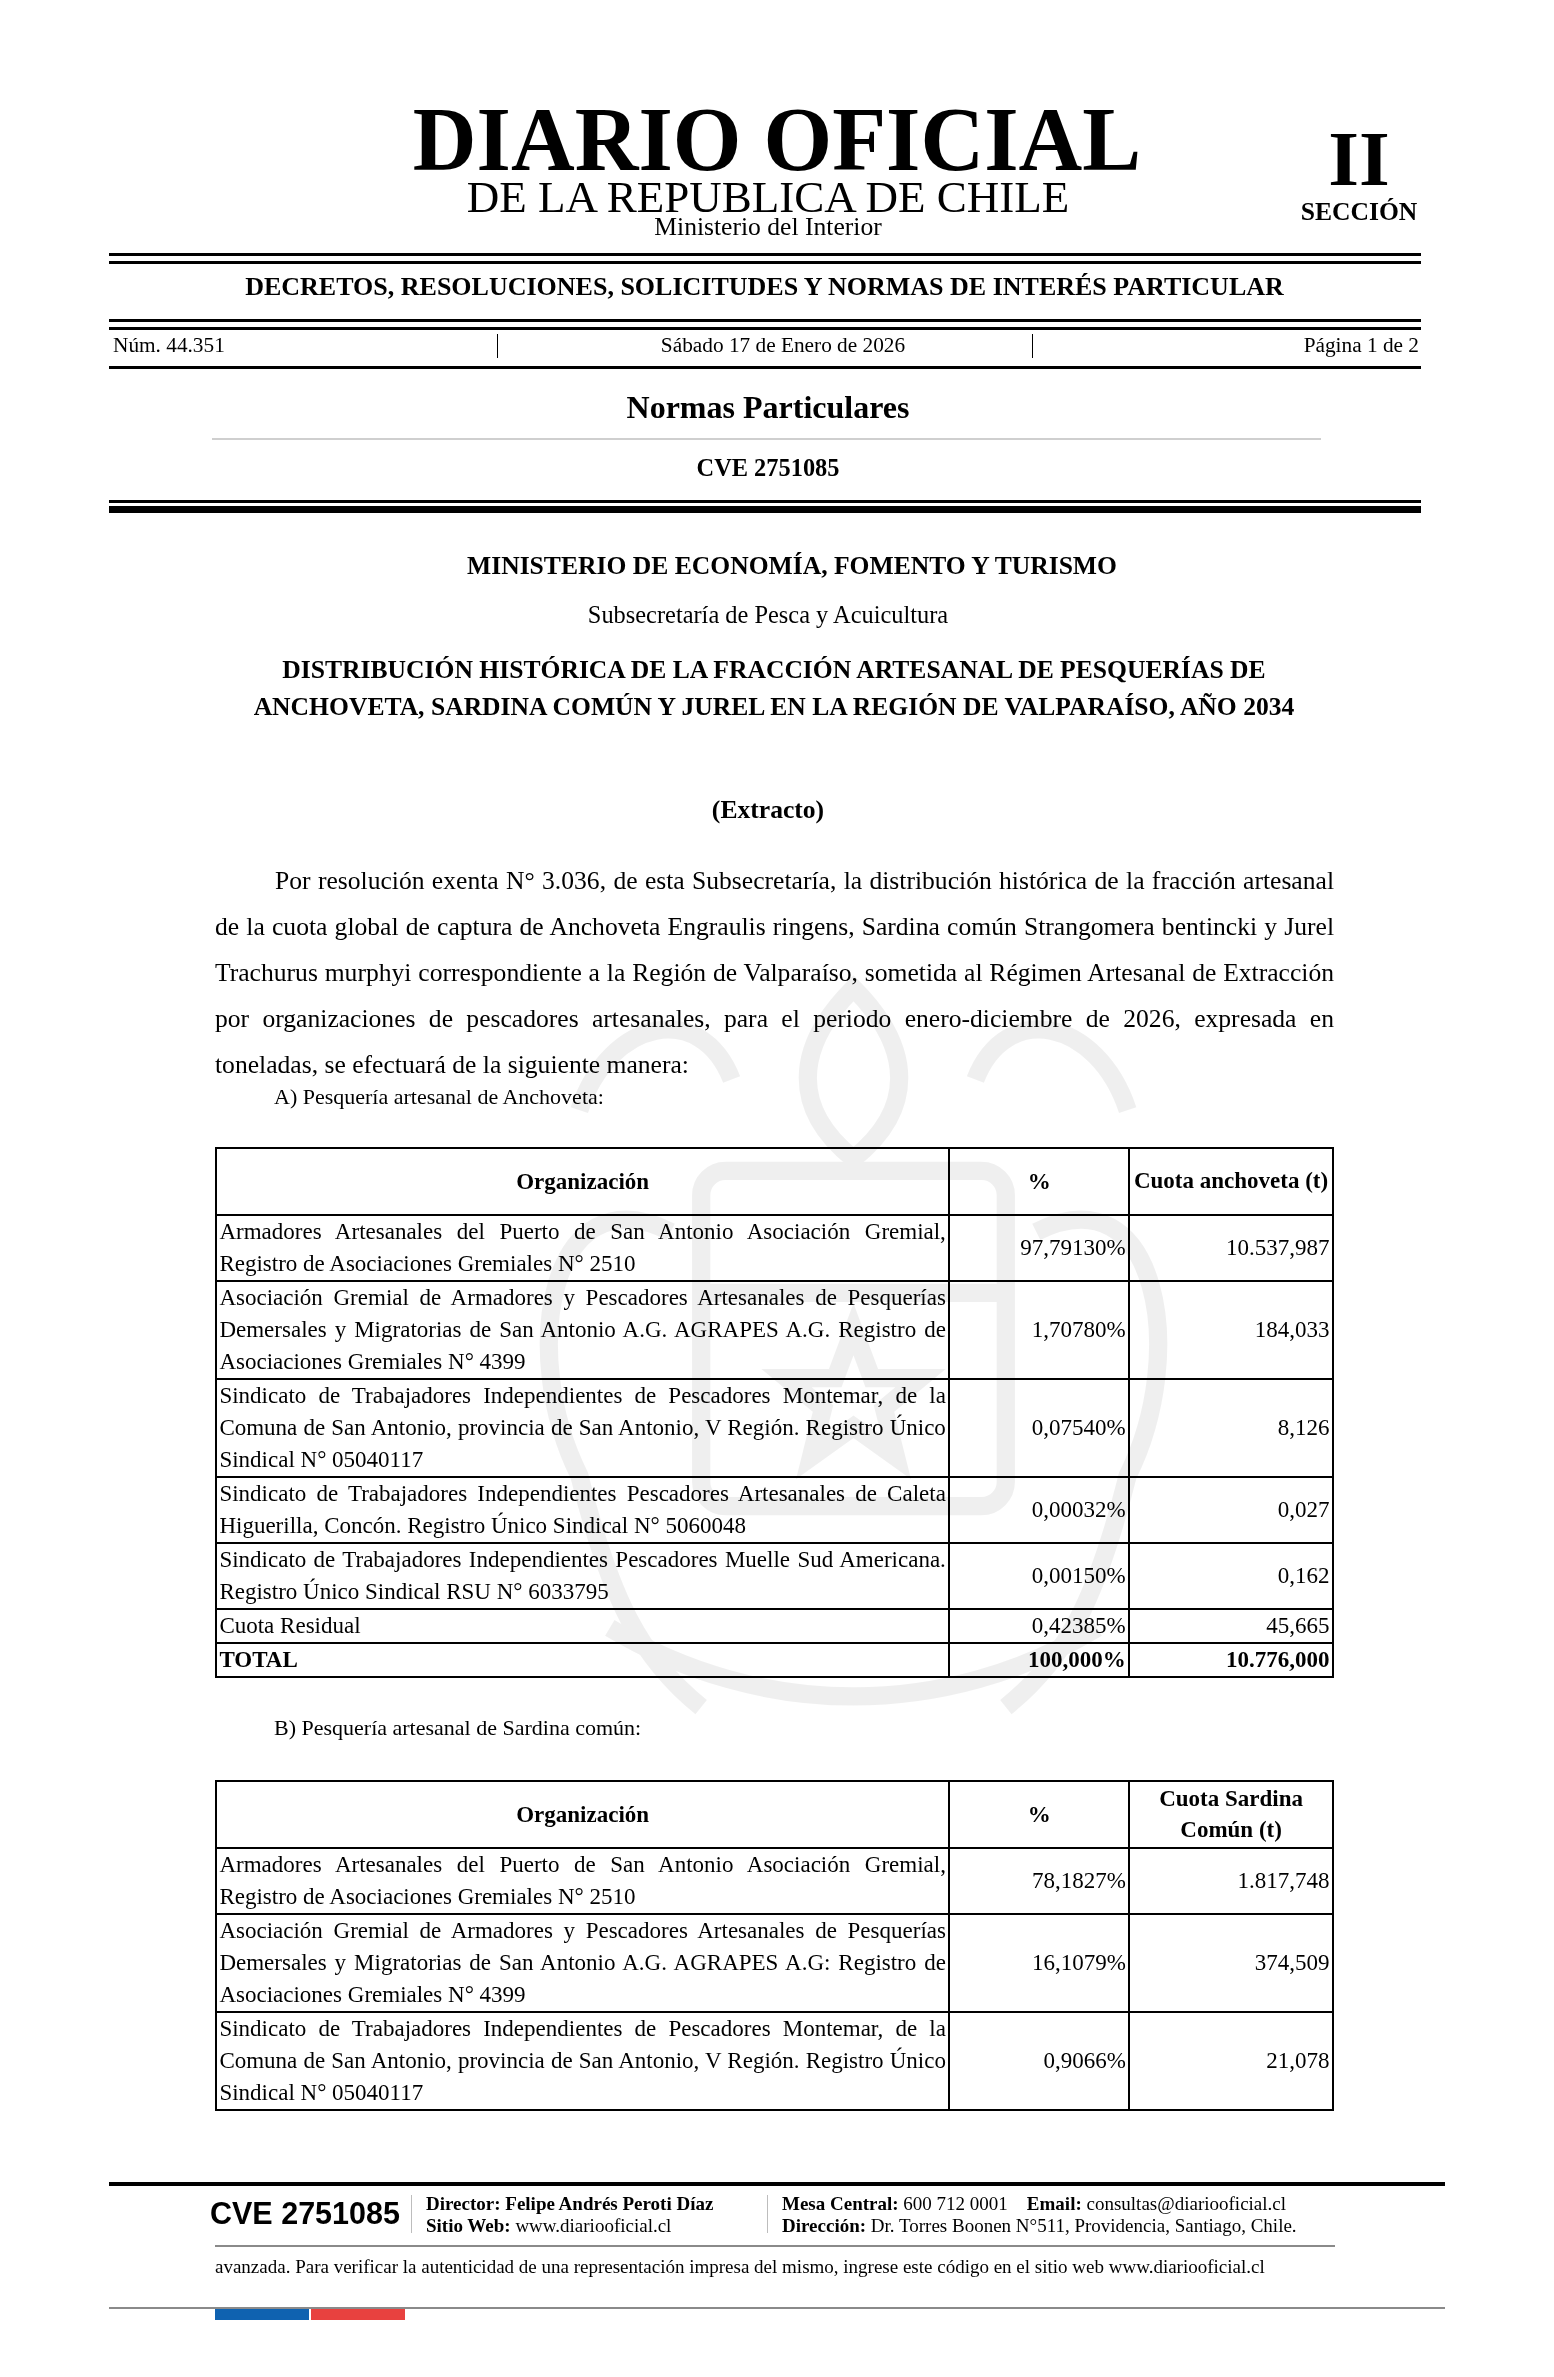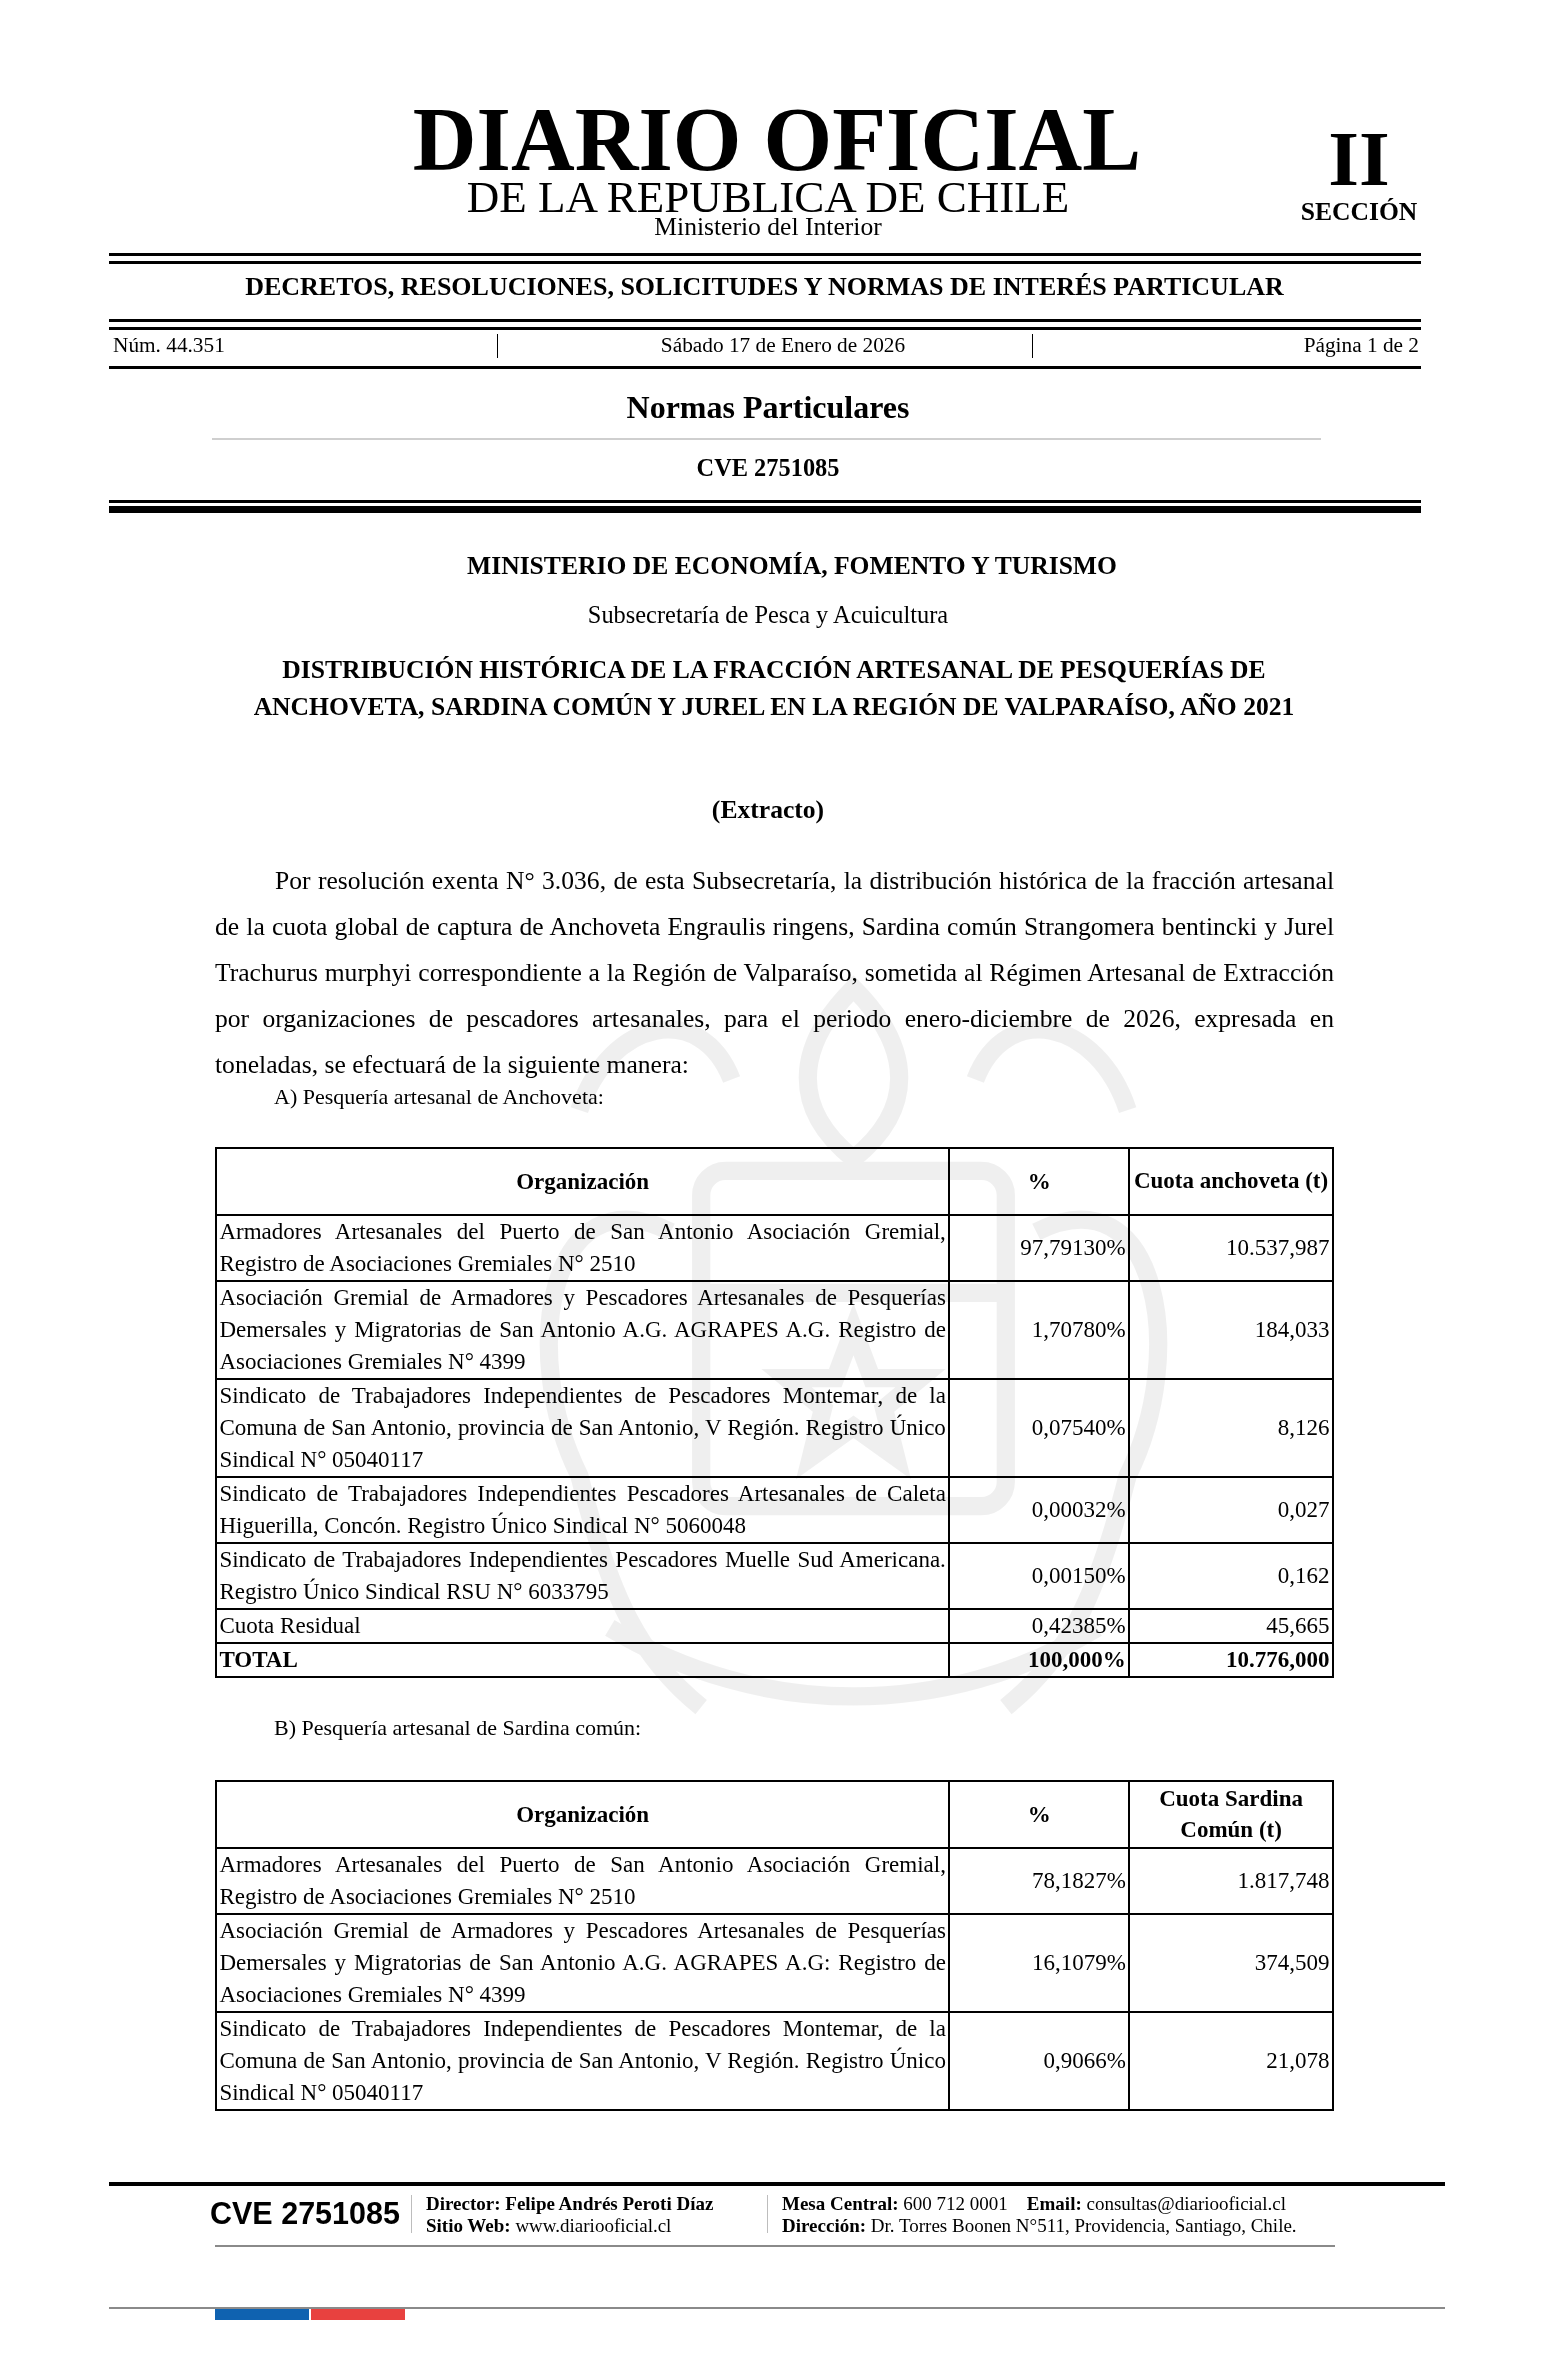--- a/index.html
+++ b/index.html
@@ -113,21 +113,21 @@
     <path d="M40 50 C20 40 15 70 25 90 C30 110 35 120 45 128"></path>
     <path d="M100 50 C120 40 125 70 115 90 C110 110 105 120 95 128"></path>
     <path d="M25 30 C30 15 45 12 50 25"></path>
     <path d="M115 30 C110 15 95 12 90 25"></path>
     <path d="M30 115 C55 130 85 130 110 115"></path>
   </g>
 </svg>
 
 <div class="abs center" id="ministry">MINISTERIO DE ECONOMÍA, FOMENTO Y TURISMO</div>
 <div class="abs center" id="subsecretaria">Subsecretaría de Pesca y Acuicultura</div>
-<div class="abs center" id="doc-title">DISTRIBUCIÓN HISTÓRICA DE LA FRACCIÓN ARTESANAL DE PESQUERÍAS DE ANCHOVETA, SARDINA COMÚN Y JUREL EN LA REGIÓN DE VALPARAÍSO, AÑO 2021</div>
+<div class="abs center" id="doc-title">DISTRIBUCIÓN HISTÓRICA DE LA FRACCIÓN ARTESANAL DE PESQUERÍAS DE ANCHOVETA, SARDINA COMÚN Y JUREL EN LA REGIÓN DE VALPARAÍSO, AÑO 2034</div>
 <div class="abs center" id="extracto">(Extracto)</div>
 <p class="abs" id="intro-para">Por resolución exenta N° 3.036, de esta Subsecretaría, la distribución histórica de la fracción artesanal de la cuota global de captura de Anchoveta Engraulis ringens, Sardina común Strangomera bentincki y Jurel Trachurus murphyi correspondiente a la Región de Valparaíso, sometida al Régimen Artesanal de Extracción por organizaciones de pescadores artesanales, para el periodo enero-diciembre de 2026, expresada en toneladas, se efectuará de la siguiente manera:</p>
 
 <div class="abs sub-heading" id="section-a-heading">A) Pesquería artesanal de Anchoveta:</div>
 <table class="quota" id="table-anchoveta">
   <colgroup>
       <col class="c-org">
       <col class="c-pct">
       <col class="c-qty">
     </colgroup>
@@ -224,17 +224,18 @@
   &nbsp;&nbsp;
   <b>Email:</b>
   <span>consultas@diariooficial.cl</span>
 </div>
 <div class="abs footer-line" id="footer-dir">
   <b>Dirección:</b>
   <span>Dr. Torres Boonen N°511, Providencia, Santiago, Chile.</span>
 </div>
 <div class="hline" style="left:215px; top:2245px; width:1120px; height:2.4px; background:#8a8a8a;"></div>
 <p class="abs" id="footer-disclaimer">
+  <span class="last">avanzada. Para verificar la autenticidad de una representación impresa del mismo, ingrese este código en el sitio web www.diariooficial.cl</span>
 </p>
 <div class="hline" style="left:109px; top:2307px; width:1336px; height:2.4px; background:#8a8a8a;"></div>
 <div class="abs" id="flag-blue" style="background: rgb(15, 98, 176);"></div>
 <div class="abs" id="flag-red" style="background: rgb(232, 65, 63);"></div>
 
 
 </body></html>

